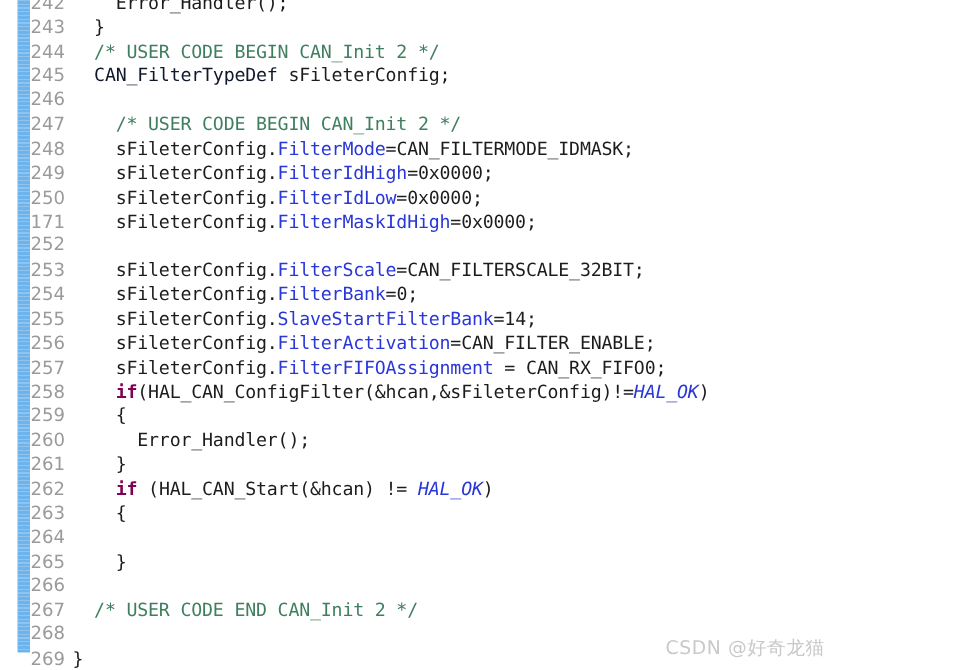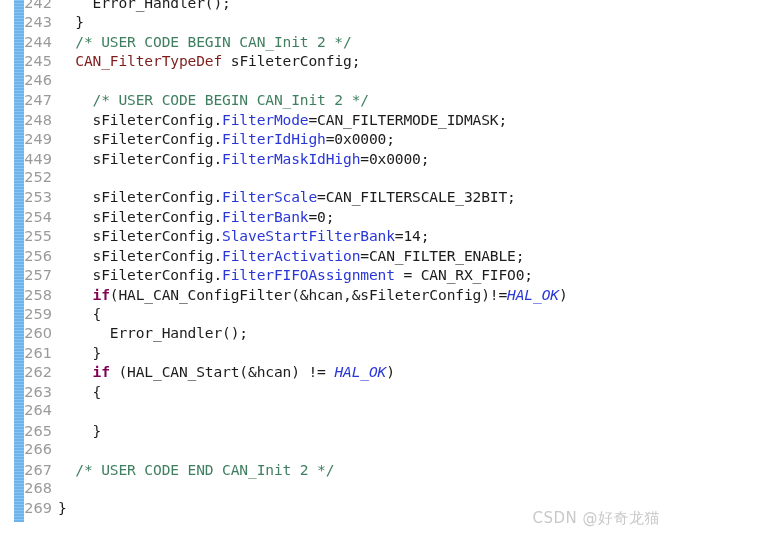--- a/index.html
+++ b/index.html
@@ -84,21 +84,21 @@
     font-size: 14.6px;
     color: #1c1c1c;
     white-space: pre;
     letter-spacing: -0.15px;
   }
 
   
   .tok-comment   { color: #3f7f5f; }
   .tok-keyword   { color: #7f0055; font-weight: bold; }
   .tok-field     { color: #2a37d8; }
-  .tok-type      { color: #7f1d1d; }
+  .tok-type      { color: #0f172a; }
   .tok-macro     { color: #2a37d8; font-style: italic; }
   .tok-plain     { color: #1c1c1c; }
 
   
   .watermark {
     position: absolute;
     right: 16px;
     bottom: 8px;
     font-family: "DejaVu Sans", "Liberation Sans", sans-serif;
     font-size: 15px;
@@ -120,21 +120,22 @@
 
   <div class="rows" id="rows">
       <div class="row"><div class="lineno">242</div><div class="code"><span class="tok-plain">    Error_Handler();</span></div></div>
       <div class="row"><div class="lineno">243</div><div class="code"><span class="tok-plain">  }</span></div></div>
       <div class="row"><div class="lineno">244</div><div class="code"><span class="tok-comment">  /* USER CODE BEGIN CAN_Init 2 */</span></div></div>
       <div class="row"><div class="lineno">245</div><div class="code"><span class="tok-plain">  </span><span class="tok-type">CAN_FilterTypeDef</span><span class="tok-plain"> sFileterConfig;</span></div></div>
       <div class="row"><div class="lineno">246</div><div class="code"><span class="tok-plain"></span></div></div>
       <div class="row"><div class="lineno">247</div><div class="code"><span class="tok-comment">    /* USER CODE BEGIN CAN_Init 2 */</span></div></div>
       <div class="row"><div class="lineno">248</div><div class="code"><span class="tok-plain">    sFileterConfig.</span><span class="tok-field">FilterMode</span><span class="tok-plain">=CAN_FILTERMODE_IDMASK;</span></div></div>
       <div class="row"><div class="lineno">249</div><div class="code"><span class="tok-plain">    sFileterConfig.</span><span class="tok-field">FilterIdHigh</span><span class="tok-plain">=0x0000;</span></div></div>
-      <div class="row"><div class="lineno">449</div><div class="code"><span class="tok-plain">    sFileterConfig.</span><span class="tok-field">FilterMaskIdHigh</span><span class="tok-plain">=0x0000;</span></div></div>
+      <div class="row"><div class="lineno">250</div><div class="code"><span class="tok-plain">    sFileterConfig.</span><span class="tok-field">FilterIdLow</span><span class="tok-plain">=0x0000;</span></div></div>
+      <div class="row"><div class="lineno">171</div><div class="code"><span class="tok-plain">    sFileterConfig.</span><span class="tok-field">FilterMaskIdHigh</span><span class="tok-plain">=0x0000;</span></div></div>
       <div class="row"><div class="lineno">252</div></div>
       <div class="row"><div class="lineno">253</div><div class="code"><span class="tok-plain">    sFileterConfig.</span><span class="tok-field">FilterScale</span><span class="tok-plain">=CAN_FILTERSCALE_32BIT;</span></div></div>
       <div class="row"><div class="lineno">254</div><div class="code"><span class="tok-plain">    sFileterConfig.</span><span class="tok-field">FilterBank</span><span class="tok-plain">=0;</span></div></div>
       <div class="row"><div class="lineno">255</div><div class="code"><span class="tok-plain">    sFileterConfig.</span><span class="tok-field">SlaveStartFilterBank</span><span class="tok-plain">=14;</span></div></div>
       <div class="row"><div class="lineno">256</div><div class="code"><span class="tok-plain">    sFileterConfig.</span><span class="tok-field">FilterActivation</span><span class="tok-plain">=CAN_FILTER_ENABLE;</span></div></div>
       <div class="row"><div class="lineno">257</div><div class="code"><span class="tok-plain">    sFileterConfig.</span><span class="tok-field">FilterFIFOAssignment</span><span class="tok-plain"> = CAN_RX_FIFO0;</span></div></div>
       <div class="row"><div class="lineno">258</div><div class="code"><span class="tok-plain">    </span><span class="tok-keyword">if</span><span class="tok-plain">(HAL_CAN_ConfigFilter(&amp;hcan,&amp;sFileterConfig)!=</span><span class="tok-macro">HAL_OK</span><span class="tok-plain">)</span></div></div>
       <div class="row"><div class="lineno">259</div><div class="code"><span class="tok-plain">    {</span></div></div>
       <div class="row"><div class="lineno">260</div><div class="code"><span class="tok-plain">      Error_Handler();</span></div></div>
       <div class="row"><div class="lineno">261</div><div class="code"><span class="tok-plain">    }</span></div></div>

